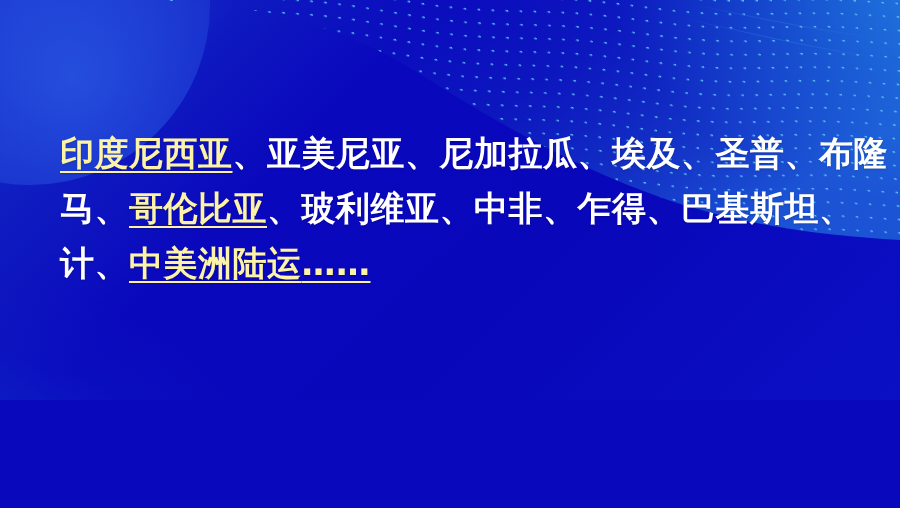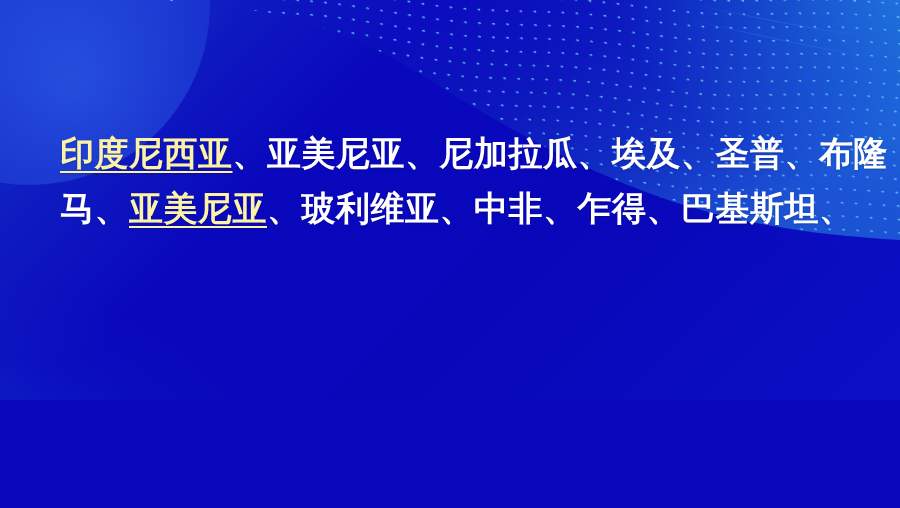--- a/index.html
+++ b/index.html
@@ -1150,16 +1150,17 @@
         <path d="M690,20 C755,34 818,50 898,60"></path>
       </g>
     </svg>
   </div>
 
   <div class="bottom-band"></div>
   <div class="bottom-circle"></div>
 
   <div class="text-block">
     <div class="line"><span class="hl">印度尼西亚</span><span>、亚美尼亚、尼加拉瓜、埃及、圣普、布隆</span></div>
-    <div class="line"><span>马、</span><span class="hl">亚美尼亚</span><span>、玻利维亚、中非、乍得、巴基斯坦、</span></div>
+    <div class="line"><span>马、</span><span class="hl">哥伦比亚</span><span>、玻利维亚、中非、乍得、巴基斯坦、</span></div>
+    <div class="line"><span>计、</span><span class="hl">中美洲陆运</span><span class="hl">……</span></div>
   </div>
 
 </div>
 
 </body></html>

